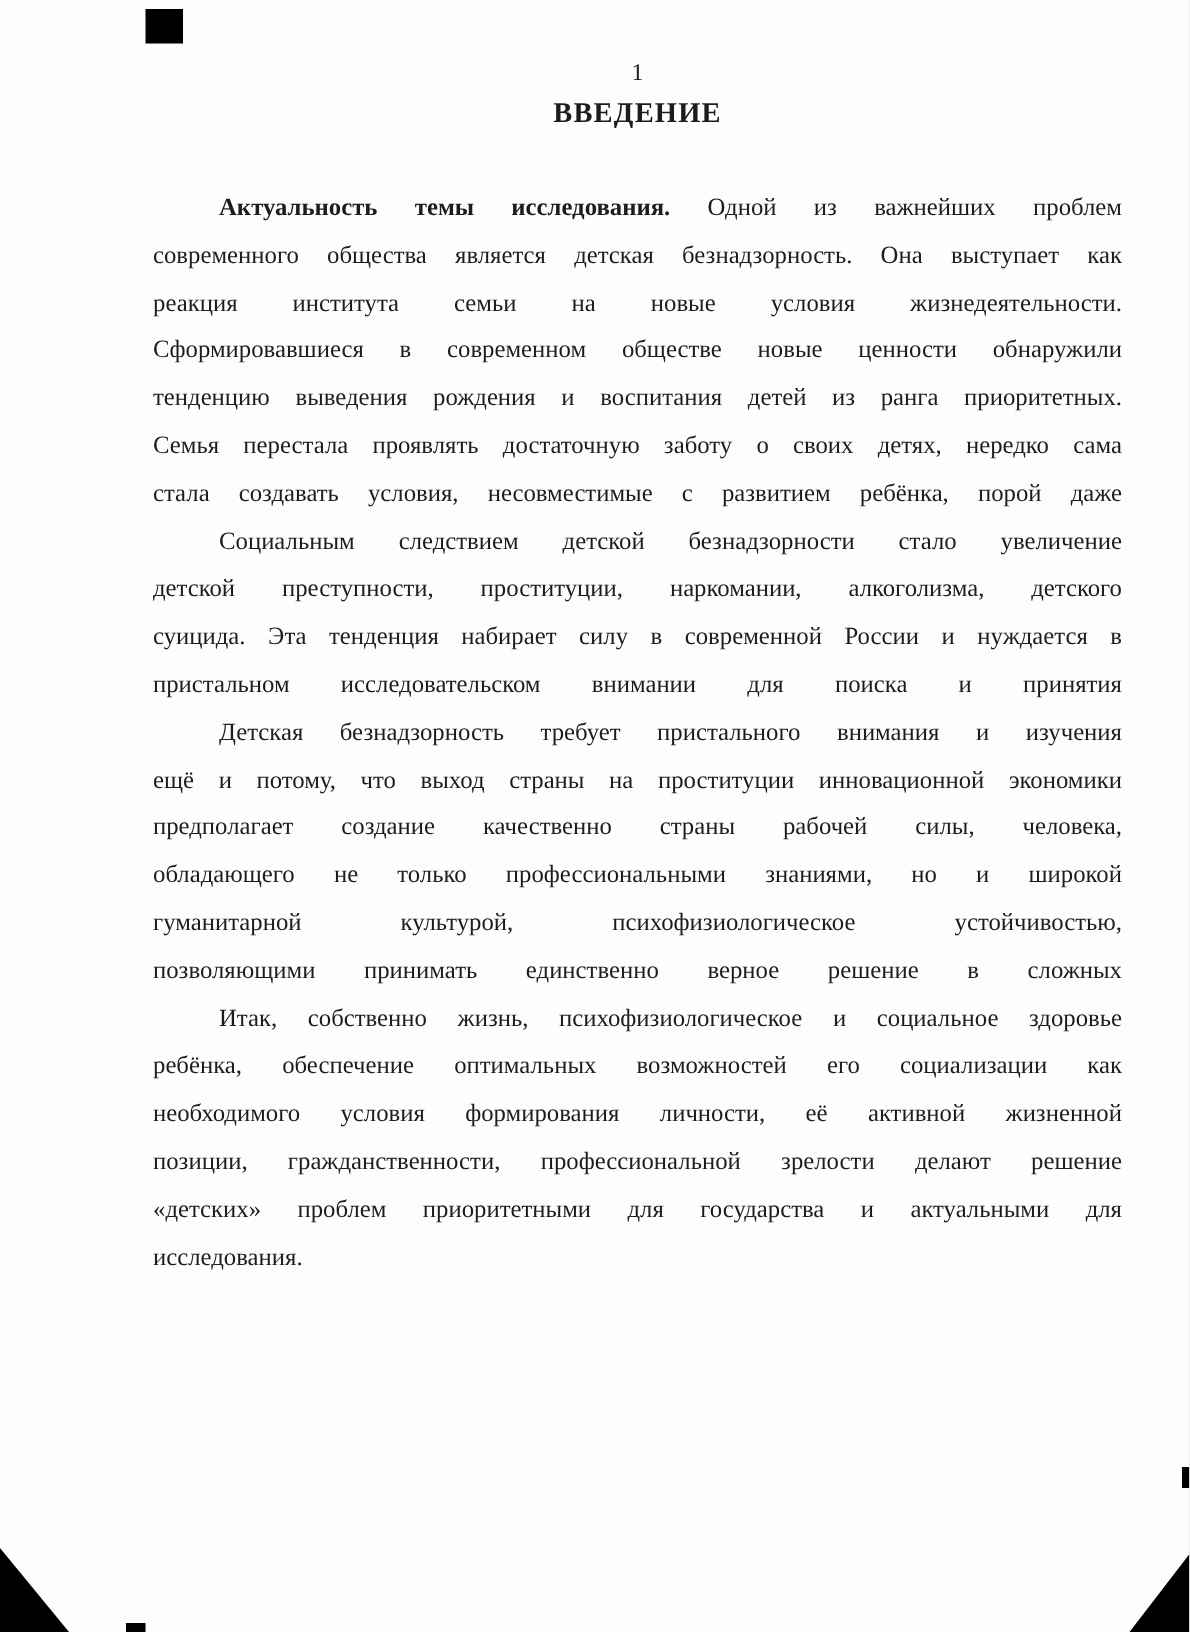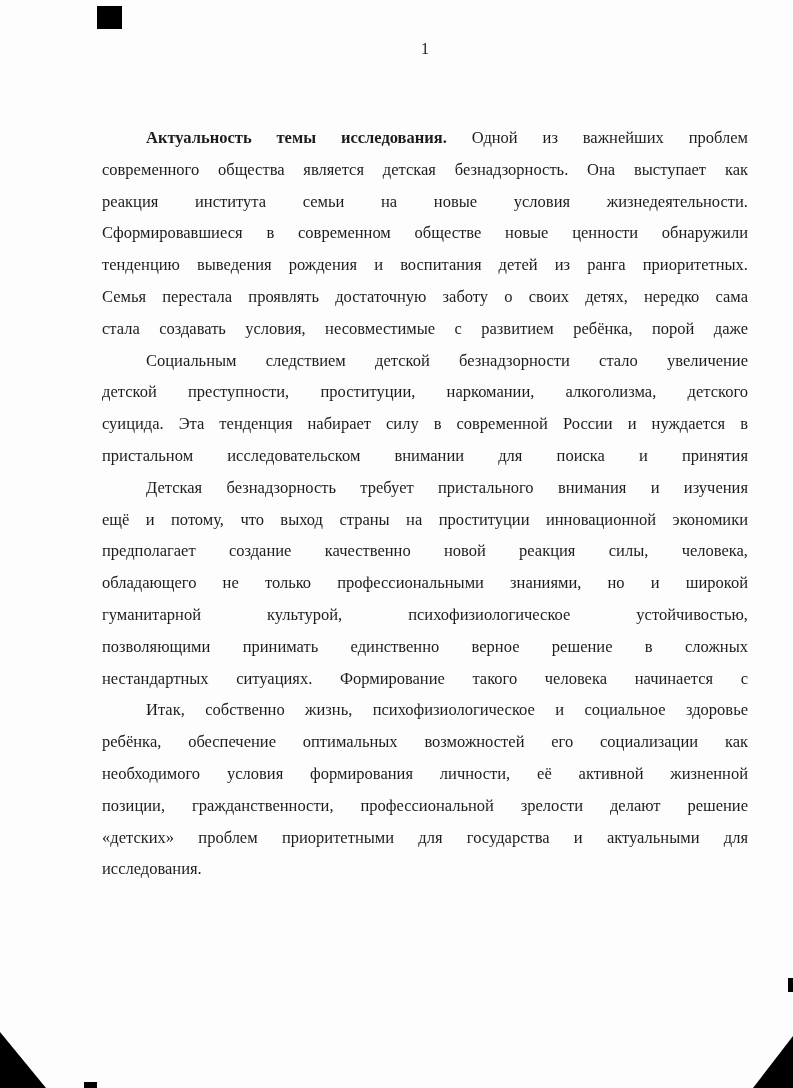--- a/index.html
+++ b/index.html
@@ -86,45 +86,45 @@
 </style>
 </head>
 <body>
 
 <div class="scan-page" style="background: rgb(253, 253, 253); color: rgb(28, 28, 28);">
 
   <div class="art art-square-top-left"></div>
 
   <div class="page-number">1</div>
 
+  <div class="doc-title">ВВЕДЕНИЕ</div>
 
   <div class="text-body">
       <div class="paragraph">
         <div class="line indent"><span class="lead-em">Актуальность темы исследования.</span> Одной из важнейших проблем</div>
         <div class="line">современного общества является детская безнадзорность. Она выступает как</div>
         <div class="line">реакция института семьи на новые условия жизнедеятельности.</div>
         <div class="line">Сформировавшиеся в современном обществе новые ценности обнаружили</div>
         <div class="line">тенденцию выведения рождения и воспитания детей из ранга приоритетных.</div>
         <div class="line">Семья перестала проявлять достаточную заботу о своих детях, нередко сама</div>
         <div class="line">стала создавать условия, несовместимые с развитием ребёнка, порой даже</div>
       </div>
       <div class="paragraph">
         <div class="line indent">Социальным следствием детской безнадзорности стало увеличение</div>
         <div class="line">детской преступности, проституции, наркомании, алкоголизма, детского</div>
         <div class="line">суицида. Эта тенденция набирает силу в современной России и нуждается в</div>
         <div class="line">пристальном исследовательском внимании для поиска и принятия</div>
       </div>
       <div class="paragraph">
         <div class="line indent">Детская безнадзорность требует пристального внимания и изучения</div>
         <div class="line">ещё и потому, что выход страны на проституции инновационной экономики</div>
-        <div class="line">предполагает создание качественно новой реакция силы, человека,</div>
+        <div class="line">предполагает создание качественно страны рабочей силы, человека,</div>
         <div class="line">обладающего не только профессиональными знаниями, но и широкой</div>
         <div class="line">гуманитарной культурой, психофизиологическое устойчивостью,</div>
         <div class="line">позволяющими принимать единственно верное решение в сложных</div>
-        <div class="line">нестандартных ситуациях. Формирование такого человека начинается с</div>
       </div>
       <div class="paragraph">
         <div class="line indent">Итак, собственно жизнь, психофизиологическое и социальное здоровье</div>
         <div class="line">ребёнка, обеспечение оптимальных возможностей его социализации как</div>
         <div class="line">необходимого условия формирования личности, её активной жизненной</div>
         <div class="line">позиции, гражданственности, профессиональной зрелости делают решение</div>
         <div class="line">«детских» проблем приоритетными для государства и актуальными для</div>
         <div class="line last">исследования.</div>
       </div>
     </div>

